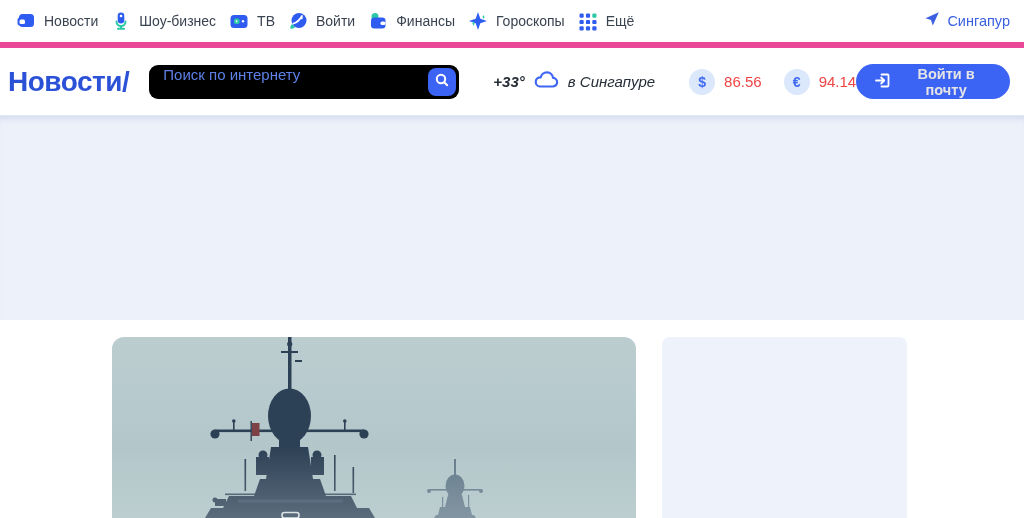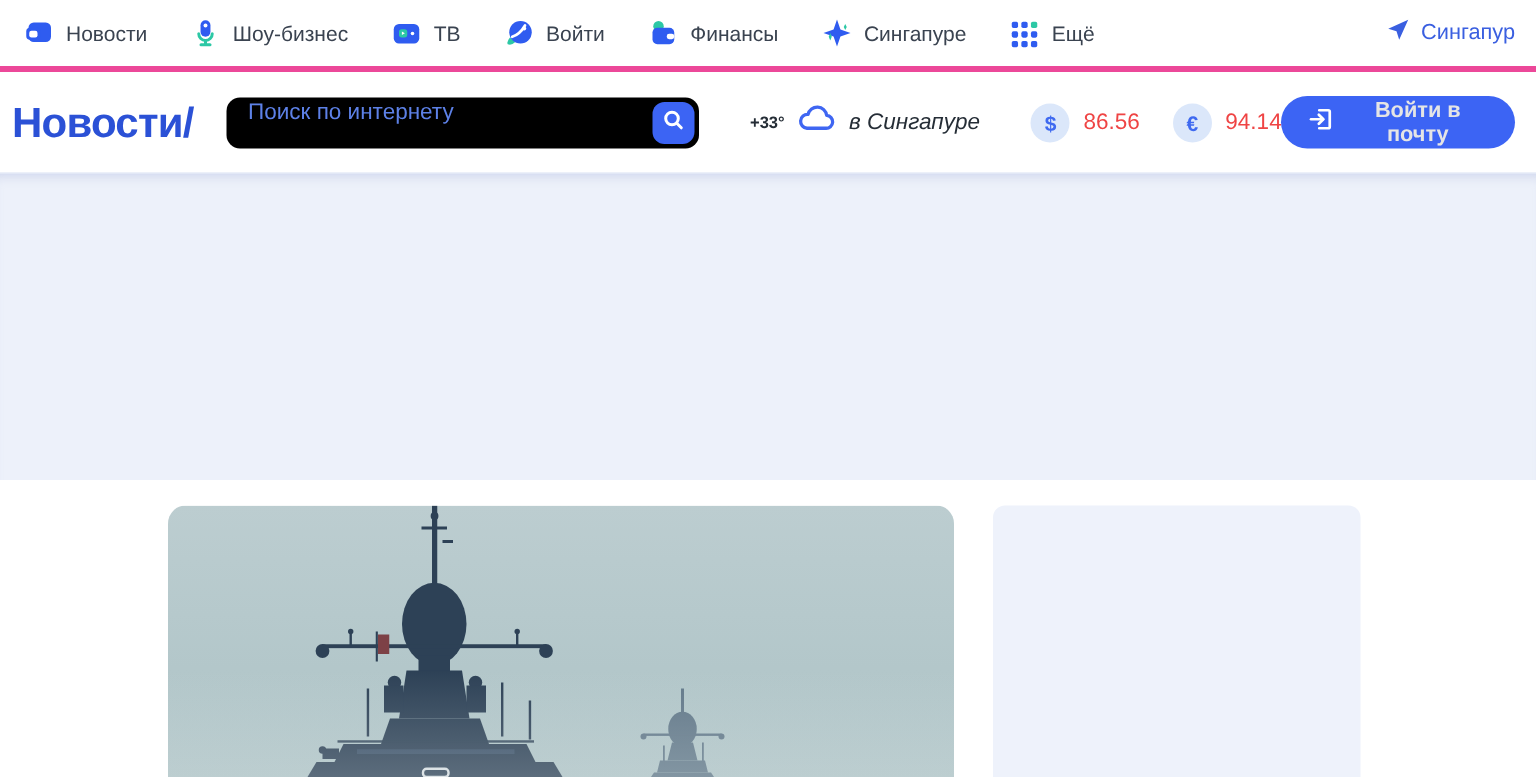--- a/index.html
+++ b/index.html
@@ -1,41 +1,41 @@
 <!DOCTYPE html>
 <html><head>
 <meta charset="utf-8">
 <style>
   * { margin:0; padding:0; box-sizing:border-box; }
   html,body { width:1024px; height:518px; overflow:hidden; background:#fff;
     font-family:"Liberation Sans", sans-serif; }
 
   
-  .topbar { height:48px; display:flex; align-items:center; gap:29px;
-    padding:0 14px 0 16px; background:#fff; border-bottom:4px solid #ec4899; }
+  .topbar { height:48px; display:flex; align-items:center; gap:13px;
+    padding:0 14px 0 16px; background:#fff; border-bottom:6px solid #ec4899; }
   .nav-item { display:flex; align-items:center; gap:8px; cursor:pointer; }
   .nav-item .lbl { font-size:14px; font-weight:500; color:#3a4350; white-space:nowrap; }
   .nav-item svg { display:block; }
   .nav-loc { margin-left:auto; display:flex; align-items:center; gap:7px; cursor:pointer; }
   .nav-loc .lbl { font-size:14.5px; font-weight:500; color:#3a5fe0; }
 
   
   .header { height:67px; display:flex; align-items:center; padding:0 14px 0 8px; background:#fff; }
   .logo { width:154px; font-size:28px; font-weight:700; color:#2b51d6;
     letter-spacing:-0.5px; cursor:pointer; white-space:nowrap; }
   .search { position:relative; width:338px; height:34px; }
   .search input { width:100%; height:100%; border:none; outline:none; background:#000000;
     border-radius:9px; padding:0 40px 14px 14px; font-size:15px; color:#2b51d6;
     font-family:"Liberation Sans", sans-serif; }
   .search input::placeholder { color:#5d81e7; opacity:1; }
   .search .btn { position:absolute; top:3px; right:3px; width:28px; height:28px;
     background:#3c64f4; border:none; border-radius:8px; cursor:pointer;
     display:flex; align-items:center; justify-content:center; }
   .weather { display:flex; align-items:center; gap:8px; margin-left:34px; cursor:pointer; }
-  .weather .temp { font-size:11px; font-weight:600; color:#252d36; }
+  .weather .temp { font-size:15px; font-weight:600; color:#252d36;font-style:italic; }
   .weather .wtxt { font-size:15px; font-weight:400; color:#252d36; white-space:nowrap;font-style:italic; }
   .rates { display:flex; align-items:center; gap:22px; margin-left:34px; }
   .rate { display:flex; align-items:center; gap:9px; cursor:pointer; }
   .rate .coin { width:26px; height:26px; border-radius:50%; background:#dbe7fa;
     display:flex; align-items:center; justify-content:center;
     color:#3f6af0; font-size:14px; font-weight:700; }
   .rate .val { font-size:15px; font-weight:400; color:#ef4444; }
   .login-btn { margin-left:auto; height:35px; padding:0 18px; border:none; cursor:pointer;
     background:#3c64f4; color:#e5e5e5; border-radius:18px; font-size:14.5px; font-weight:700;
     display:flex; align-items:center; gap:9px; font-family:"Liberation Sans", sans-serif; }
@@ -117,21 +117,21 @@
   </div>
 
   <div class="nav-item">
     <span>
       <svg width="20" height="20" viewBox="0 0 20 20">
         <path d="M10 1 L12.3 7.7 L19 10 L12.3 12.3 L10 19 L7.7 12.3 L1 10 L7.7 7.7 Z" fill="#2f5cf0"></path>
         <path d="M4.5 12.5 l1 2.5 1 -2.5 -1 -2.5 Z" fill="#2cc8a5"></path>
         <path d="M14.5 6 l1 2 1 -2 -1 -2 Z" fill="#2cc8a5"></path>
       </svg>
     </span>
-    <span class="lbl">Сингапуре</span>
+    <span class="lbl">Гороскопы</span>
   </div>
 
   <div class="nav-item">
     <span>
       <svg width="20" height="20" viewBox="0 0 20 20">
         <g fill="#2f5cf0">
           <rect x="1.5" y="2.5" width="4.2" height="4.2" rx="1.2"></rect>
           <rect x="7.9" y="2.5" width="4.2" height="4.2" rx="1.2"></rect>
           <rect x="1.5" y="8.9" width="4.2" height="4.2" rx="1.2"></rect>
           <rect x="7.9" y="8.9" width="4.2" height="4.2" rx="1.2"></rect>

